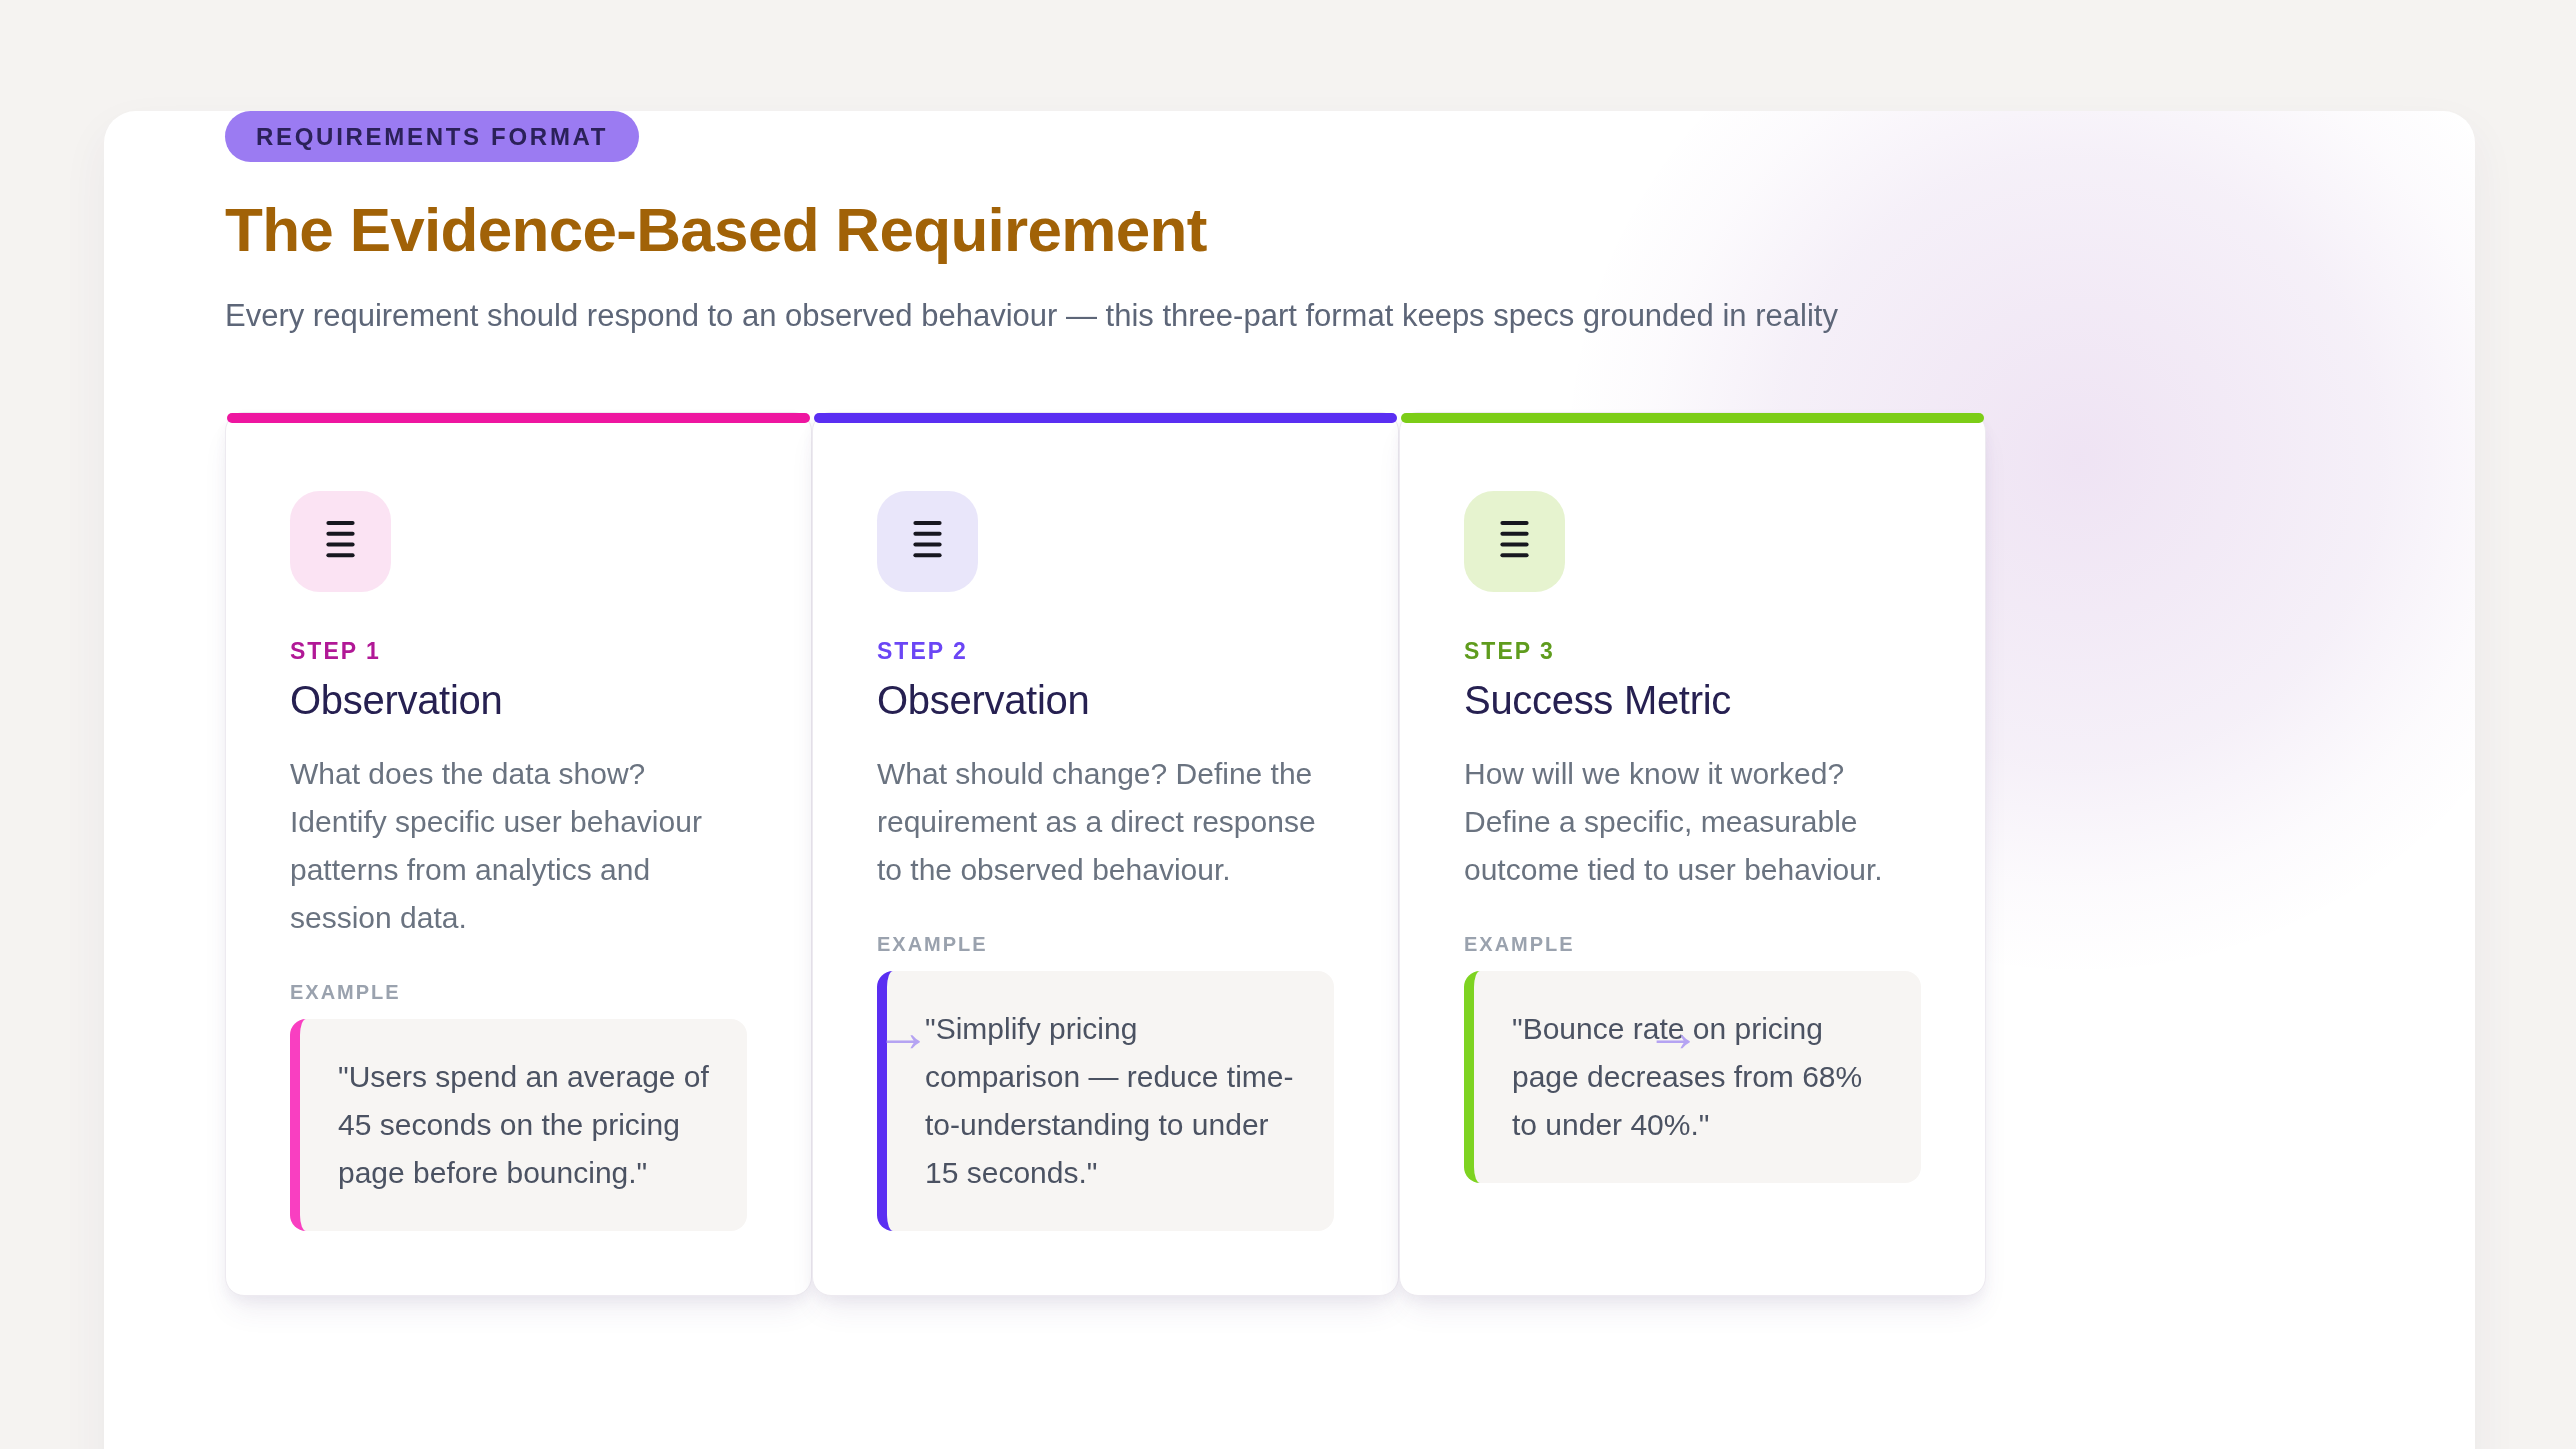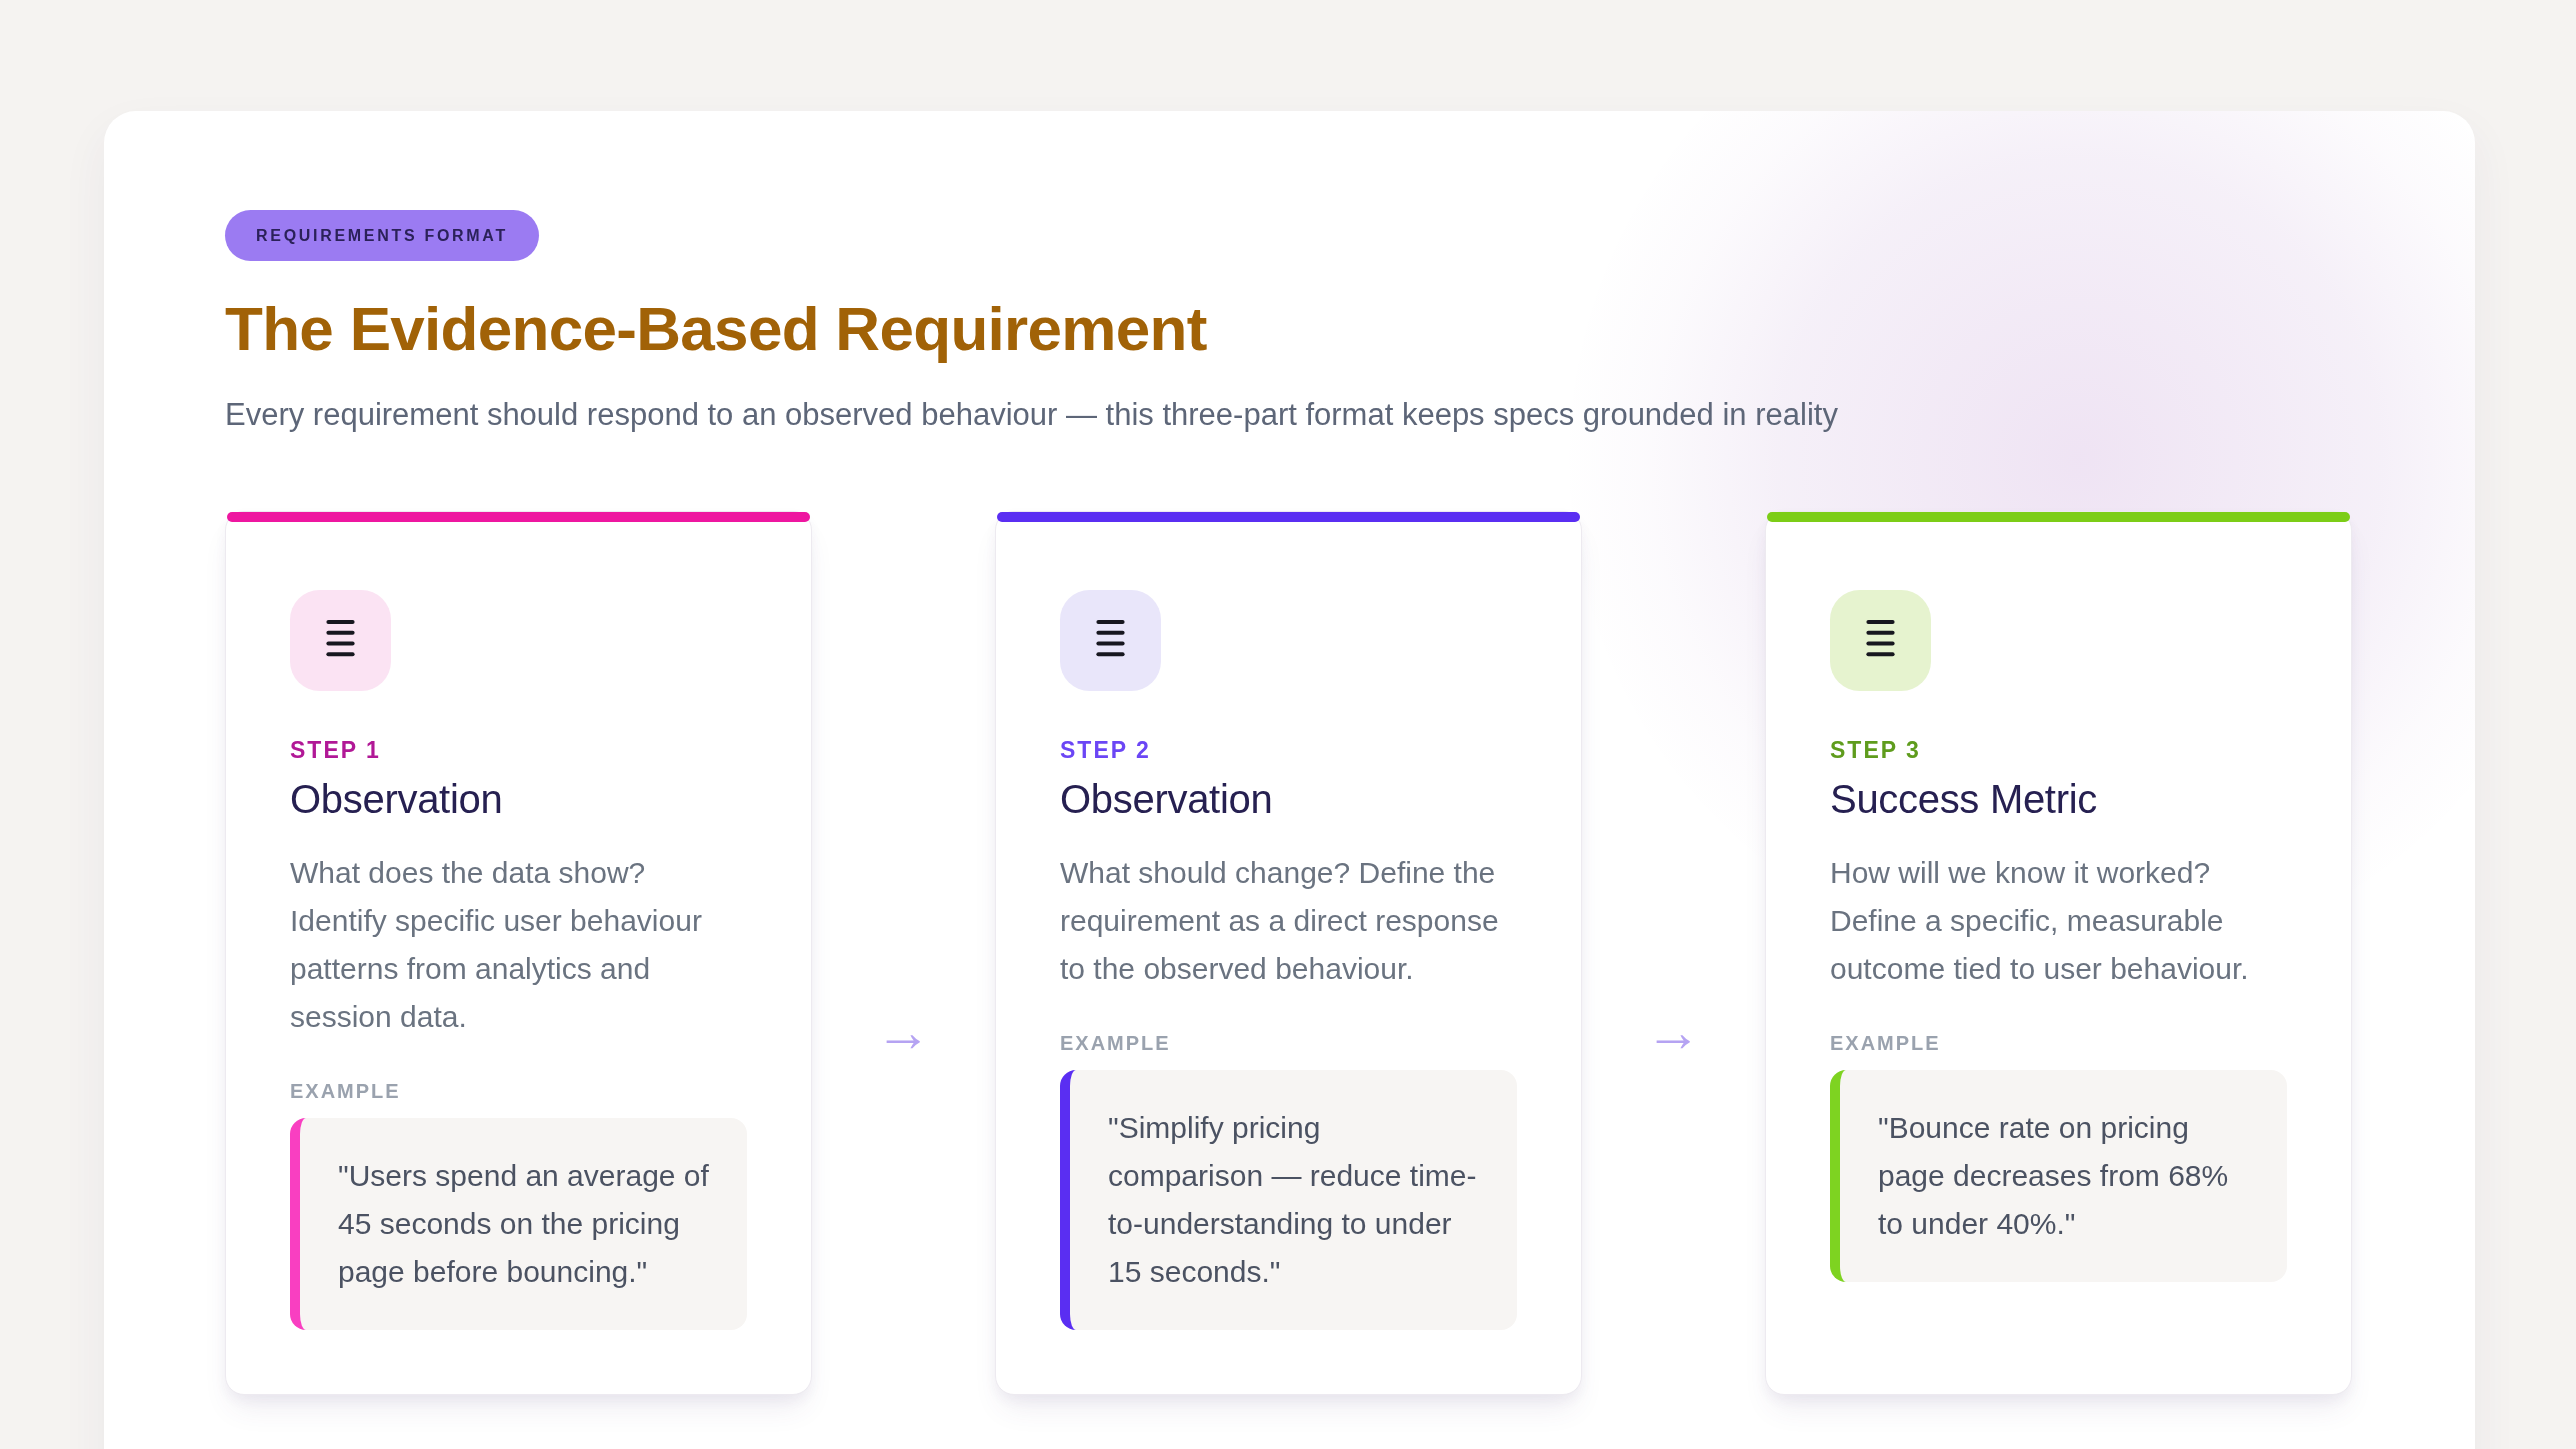--- a/index.html
+++ b/index.html
@@ -14,33 +14,33 @@
     background:#ffffff;border-radius:32px;overflow:hidden;
     box-shadow:0 20px 47px rgba(70,55,110,0.06);
   }
   .blob{
     position:absolute;top:-161px;right:-114px;width:1020px;height:1020px;
     border-radius:50%;pointer-events:none;
     background:radial-gradient(circle at 50% 50%, rgba(238,226,243,0.95) 0%, rgba(242,235,246,0.75) 42%, rgba(248,244,250,0.4) 60%, rgba(255,255,255,0) 72%);
   }
   .content{position:relative;padding:0 121px;}
   .badge{
-    display:inline-flex;align-items:center;margin-top:99px;height:51px;
+    display:inline-flex;align-items:center;height:51px;
     padding:0 31px;border-radius:25.5px;background:var(--badge-bg,#9b7bf2);
-    color:#2b2159;font-size:16px;font-weight:bold;letter-spacing:2.7px;
+    color:#2b2159;font-size:24px;font-weight:bold;letter-spacing:2.7px;
   }
   h1.title{
     margin:32px 0 0 0;font-size:62px;line-height:1.15;font-weight:bold;
     color:#a16207;letter-spacing:-0.7px;
   }
   .subtitle{
     margin-top:31px;font-size:31px;line-height:1.3;color:#5d6678;
   }
   .cards{
-    display:flex;gap:183px;margin-top:75px;align-items:stretch;
+    display:flex;margin-top:75px;align-items:stretch;
   }
   .card{
     position:relative;width:587px;box-sizing:border-box;
     background:#ffffff;border:0.7px solid #edeaf0;border-radius:19px;
     padding:0 64px 64px 64px;
     box-shadow:0 19px 29.5px -8px rgba(76,60,120,0.10),0 5.4px 12px rgba(76,60,120,0.05);
     display:flex;flex-direction:column;
   }
   .card::before{
     content:"";position:absolute;top:0;left:1.3px;right:1.3px;height:10.7px;

